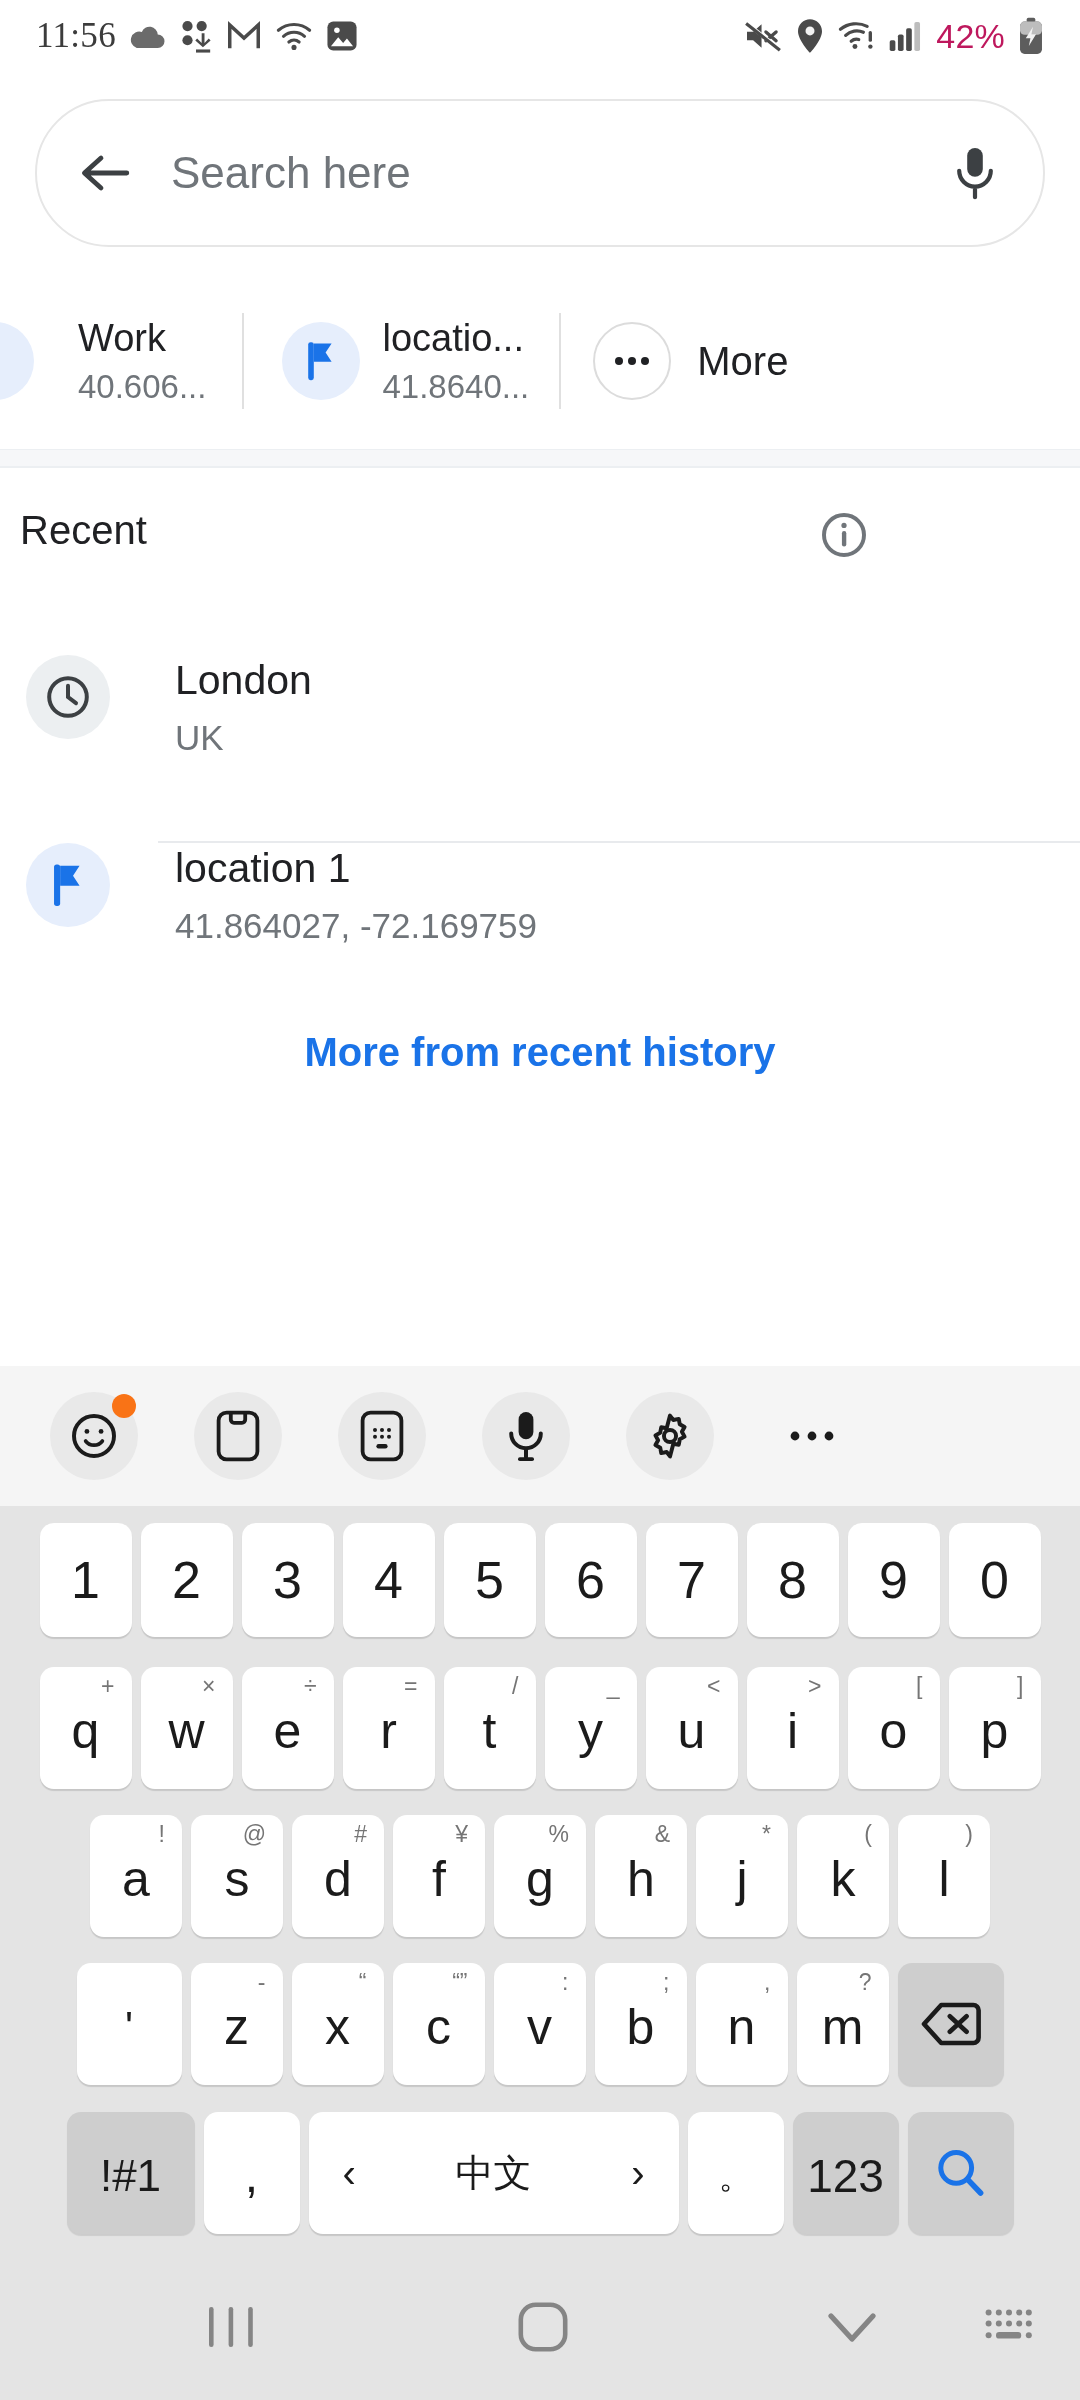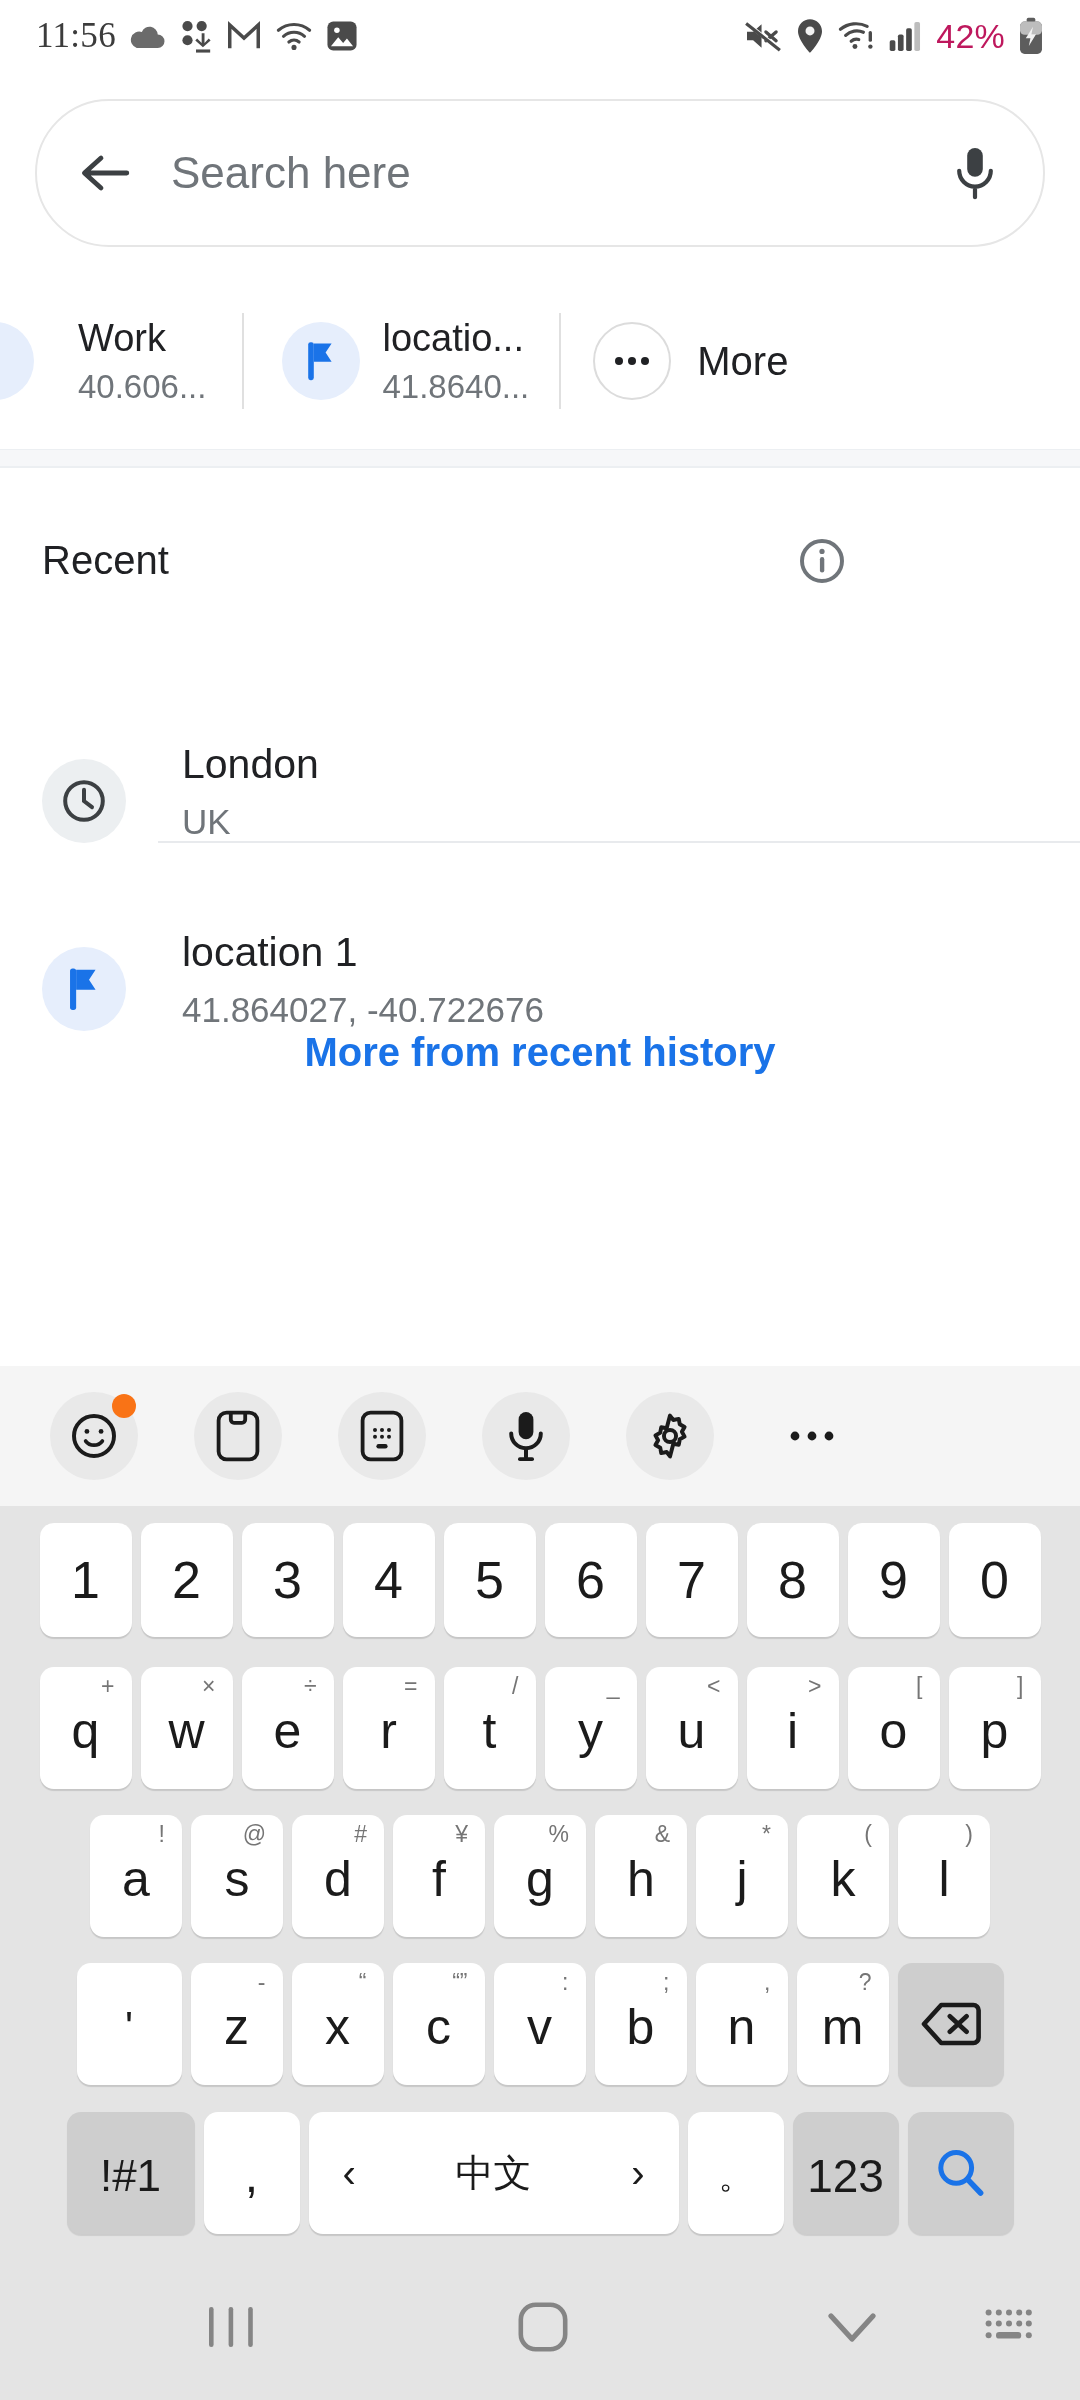--- a/index.html
+++ b/index.html
@@ -56,27 +56,27 @@
   .chip-single { font-size: 40px; color: #202124; margin-left: 26px; white-space: nowrap; }
   .chip-div { width: 2px; height: 96px; background: #e0e0e0; flex: none; }
 
   .band { position: absolute; top: 450px; left: 0; width: 1080px; height: 17px; background: #f6f7f9; }
   .band-line { position: absolute; top: 449px; left: 0; width: 1080px; height: 2px; background: #eceff2; }
   .band-line2 { position: absolute; top: 466px; left: 0; width: 1080px; height: 2px; background: #eceff2; }
 
   
   .recent-hdr {
     position: absolute; top: 508px; left: 0; width: 891px; height: 105px;
-    display: flex; align-items: center; padding: 0 42px;
+    display: flex; padding: 0 20px;
   }
   .recent-title { font-size: 40px; color: #202124; }
   .recent-info { margin-left: auto; width: 54px; height: 54px; display:flex; align-items:center; justify-content:center; }
 
   .rlist { position: absolute; top: 655px; left: 0; width: 1080px; }
-  .ritem { position: relative; display: flex; align-items: flex-end; height: 188px; padding: 0 42px; }
+  .ritem { position: relative; display: flex; align-items: flex-start; height: 188px; padding: 0 26px; gap: 9px; }
   .ritem-ico {
     width: 84px; height: 84px; border-radius: 50%;
     display: flex; align-items: center; justify-content: center; flex: none;
   }
   .ico-gray { background: #eceff1; }
   .ico-blue { background: #e6eefc; }
   .ritem-txt { margin-left: 56px; display: flex; flex-direction: column; }
   .ritem-title { font-size: 41px; color: #202124; line-height: 1.24; }
   .ritem-sub { font-size: 35px; color: #70757a; line-height: 1.24; margin-top: 10px; }
   .ritem-sep { position: absolute; left: 158px; right: 0; bottom: 0; height: 2px; background: #e8eaed; }
@@ -305,21 +305,21 @@
 
     <div class="ritem">
       <div class="ritem-ico ico-blue">
         <svg width="44" height="48" viewBox="0 0 20 22">
           <rect x="3.6" y="1.6" width="2.8" height="19" rx="1.2" fill="#1a73e8"></rect>
           <path fill="#1a73e8" d="M6.4 2.2h8.9l-3 4.6 3 4.6H6.4z"></path>
         </svg>
       </div>
       <div class="ritem-txt">
         <span class="ritem-title">location 1</span>
-        <span class="ritem-sub">41.864027, -40.722676</span>
+        <span class="ritem-sub">41.864027, -72.169759</span>
       </div>
     </div>
   </div>
 
   <div class="more-link">More from recent history</div>
 
   <div class="kb">
 
     <div class="kb-tool">
       <div class="kt-btn" style="margin-left:50px;">

